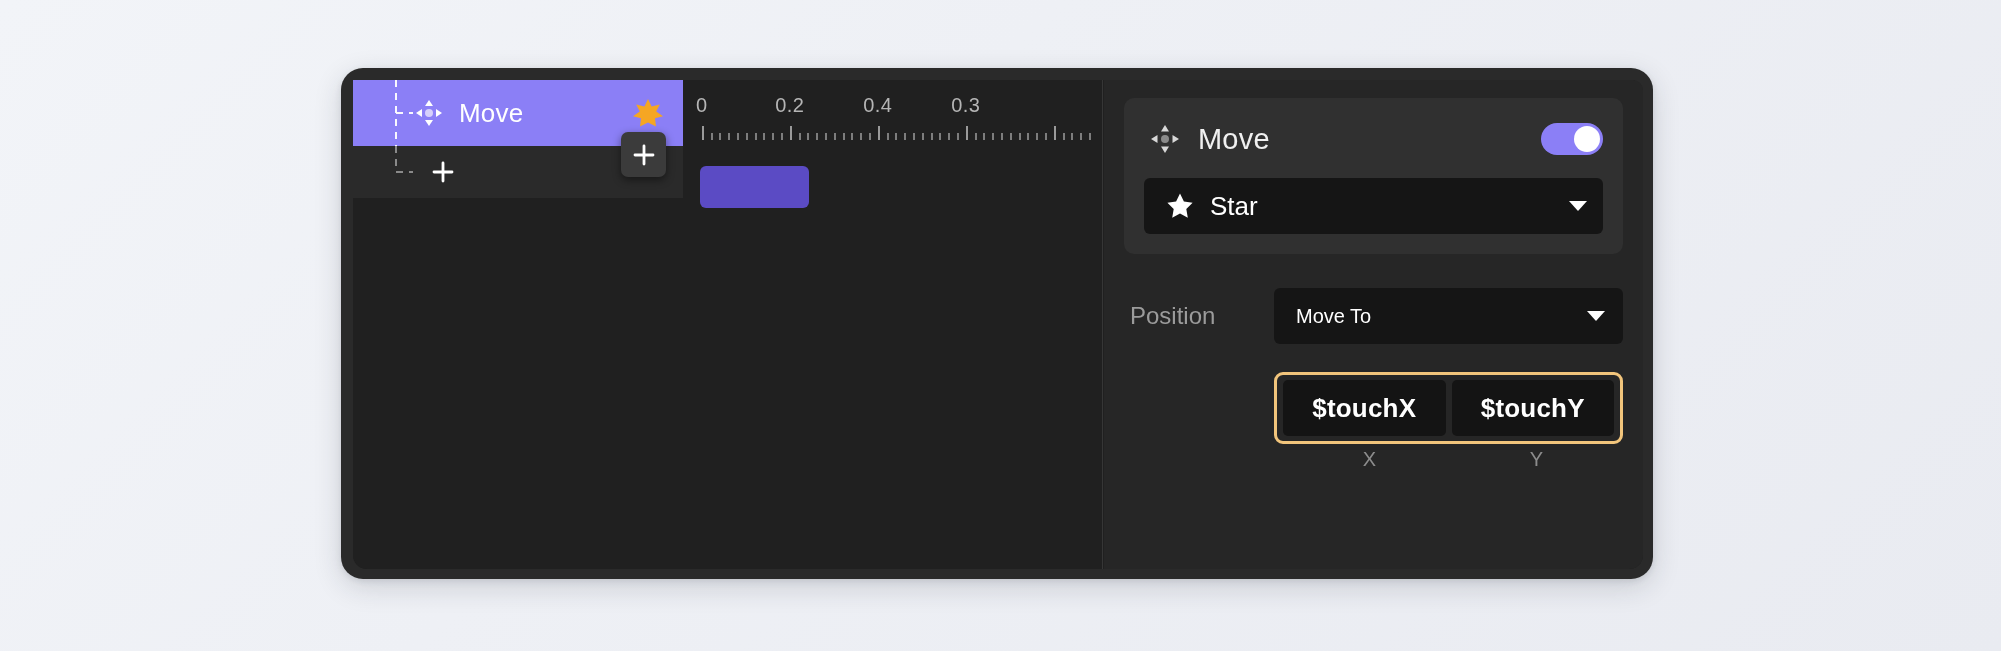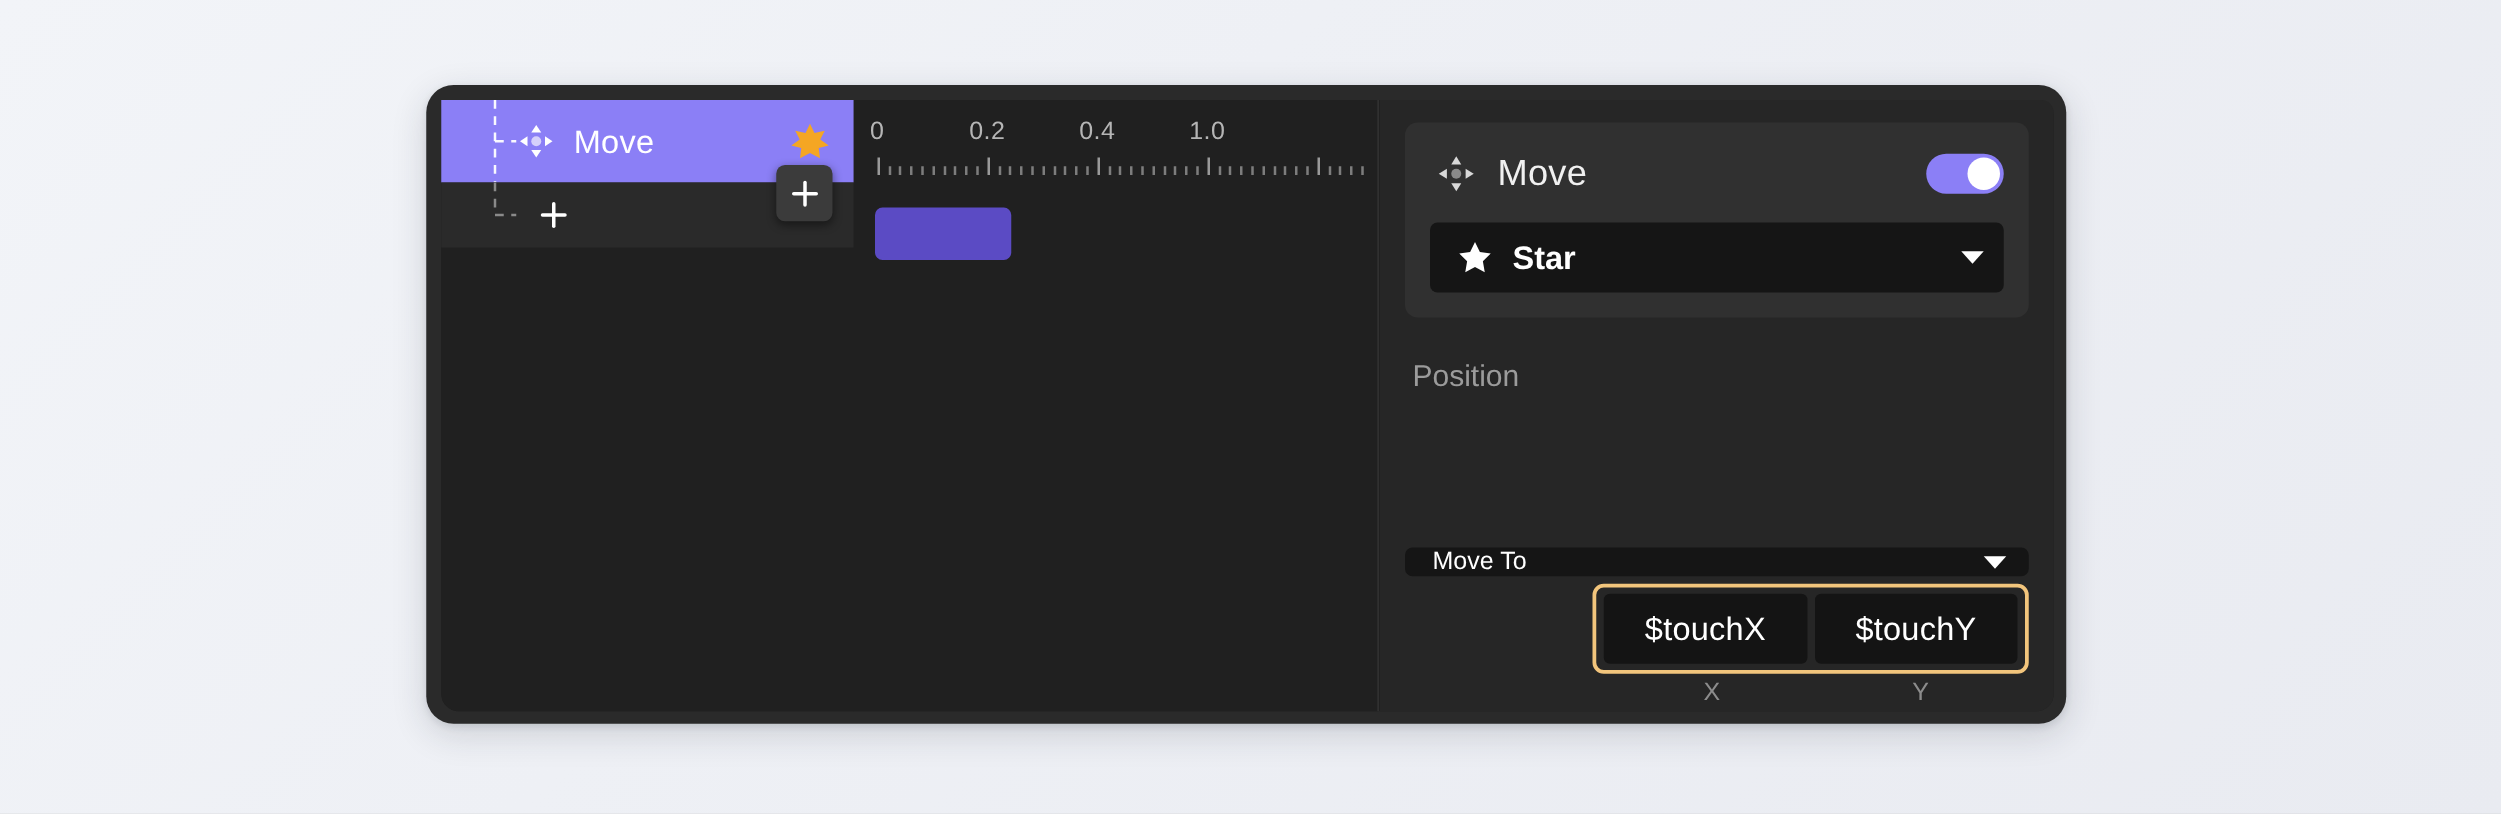--- a/index.html
+++ b/index.html
@@ -303,21 +303,20 @@
   }
 
   .target-select {
     background: #151515;
     border-radius: 6px;
     height: 56px;
     display: flex;
     align-items: center;
     padding: 0 16px 0 22px;
     cursor: pointer;
-    font-weight: bold;
   }
 
   .star-icon {
     width: 28px;
     height: 28px;
     flex: 0 0 28px;
     margin-right: 16px;
   }
 
   .target-label {
@@ -329,22 +328,22 @@
     margin-left: auto;
     width: 0; height: 0;
     border-left: 9px solid transparent;
     border-right: 9px solid transparent;
     border-top: 10px solid #ffffff;
   }
 
   
   .position-row {
     display: flex;
-    margin-bottom: 6px;
-    flex-direction: column;
+    align-items: center;
+    margin-bottom: 28px;
   }
 
   .field-label {
     font-size: 24px;
     color: #9b9b9b;
     width: 150px;
     flex: 0 0 150px;
     padding-left: 6px;
   }
 
@@ -361,20 +360,21 @@
 
   .mode-label {
     font-size: 20px;
     color: #ffffff;
   }
 
   
   .coords-wrap {
     display: flex;
     margin-left: 150px;
+    font-weight: bold;
   }
 
   .coords-box {
     flex: 1;
     border: 3px solid #f2c57c;
     border-radius: 9px;
     padding: 5px 6px;
     display: flex;
     gap: 6px;
     background: transparent;
@@ -458,21 +458,21 @@
         <line x1="3" y1="12" x2="21" y2="12" stroke="#ffffff" stroke-width="2.8" stroke-linecap="round"></line>
       </svg>
     </div>
 
     <div class="timeline-col">
       <div class="ruler">
         <div class="ruler-labels" id="ruler-labels">
             <span class="ruler-label" style="left: 4.5%;">0</span>
             <span class="ruler-label" style="left: 25.5%;">0.2</span>
             <span class="ruler-label" style="left: 46.5%;">0.4</span>
-            <span class="ruler-label" style="left: 67.5%;">1.0</span>
+            <span class="ruler-label" style="left: 67.5%;">0.3</span>
           </div>
         <div class="ruler-ticks" id="ruler-ticks">
             <div class="tick major" style="left: 4.5%;"></div>
             <div class="tick minor" style="left: 6.6%;"></div>
             <div class="tick minor" style="left: 8.7%;"></div>
             <div class="tick minor" style="left: 10.8%;"></div>
             <div class="tick minor" style="left: 12.9%;"></div>
             <div class="tick minor" style="left: 15%;"></div>
             <div class="tick minor" style="left: 17.1%;"></div>
             <div class="tick minor" style="left: 19.2%;"></div>

